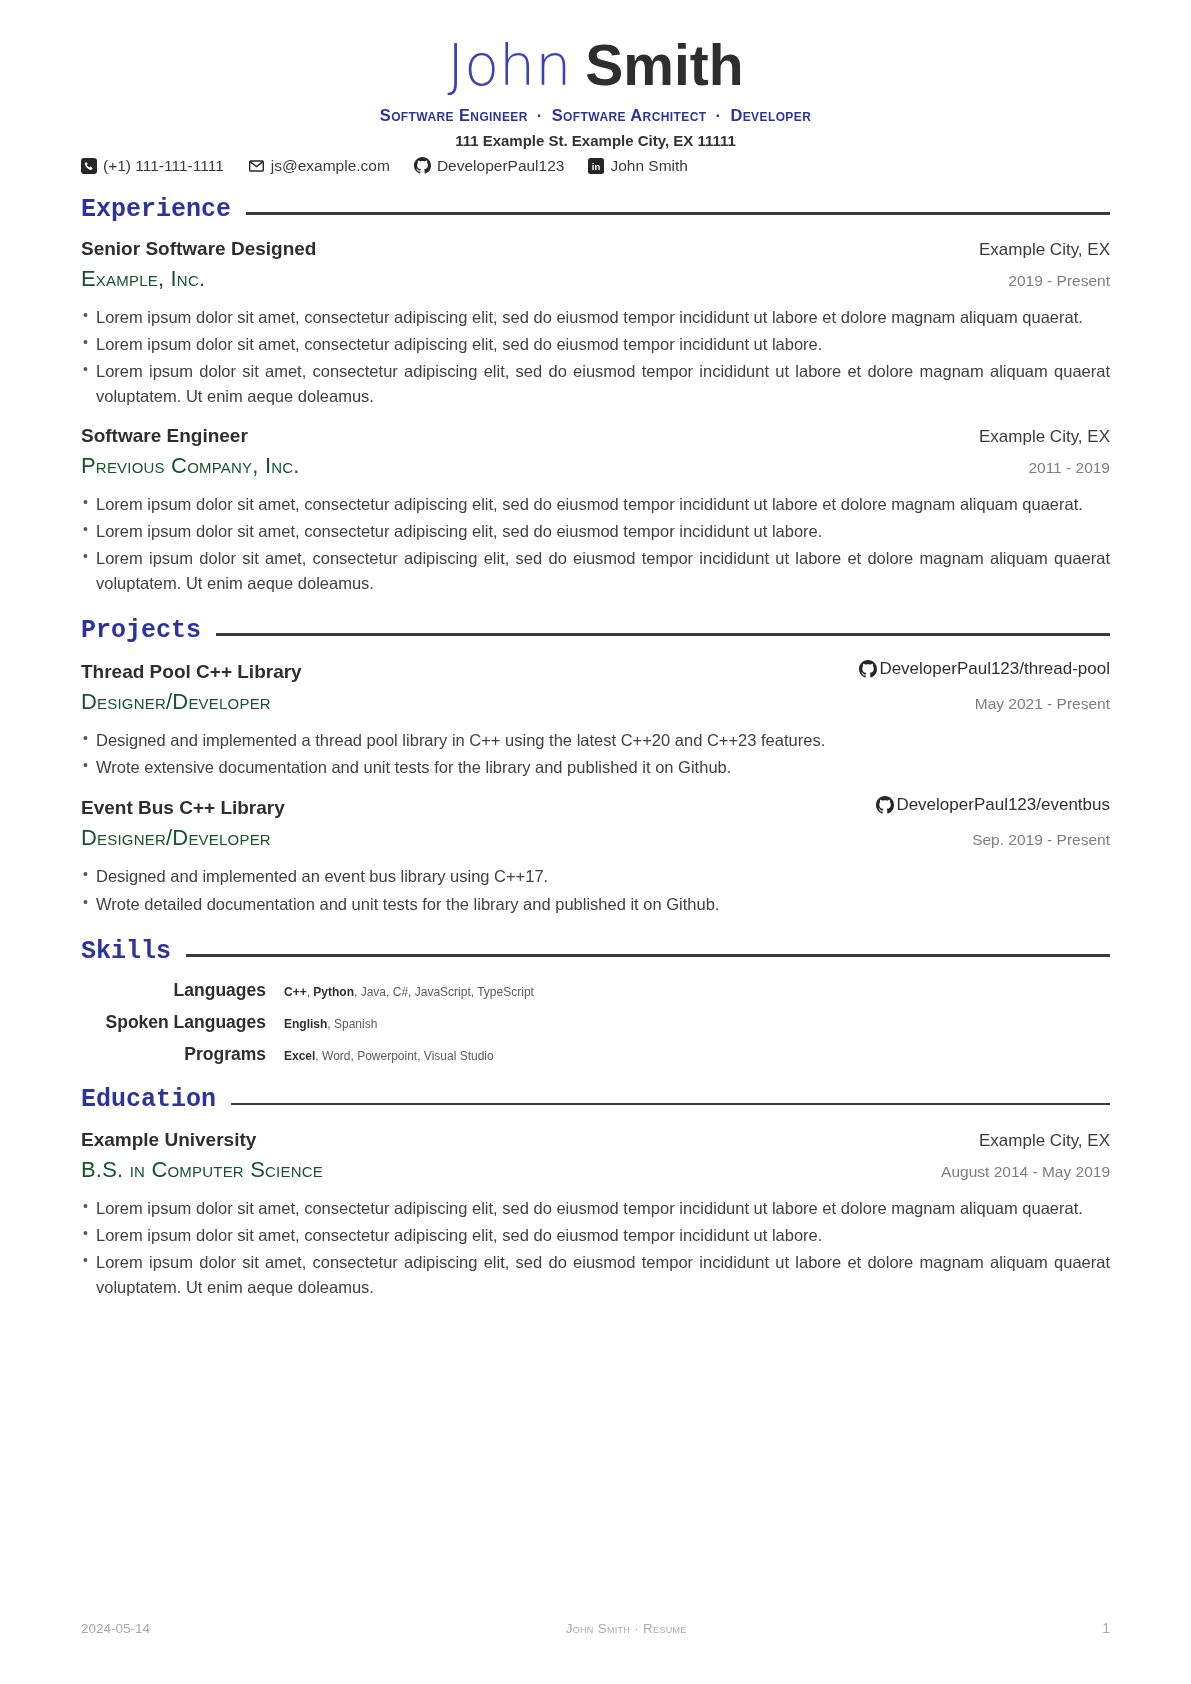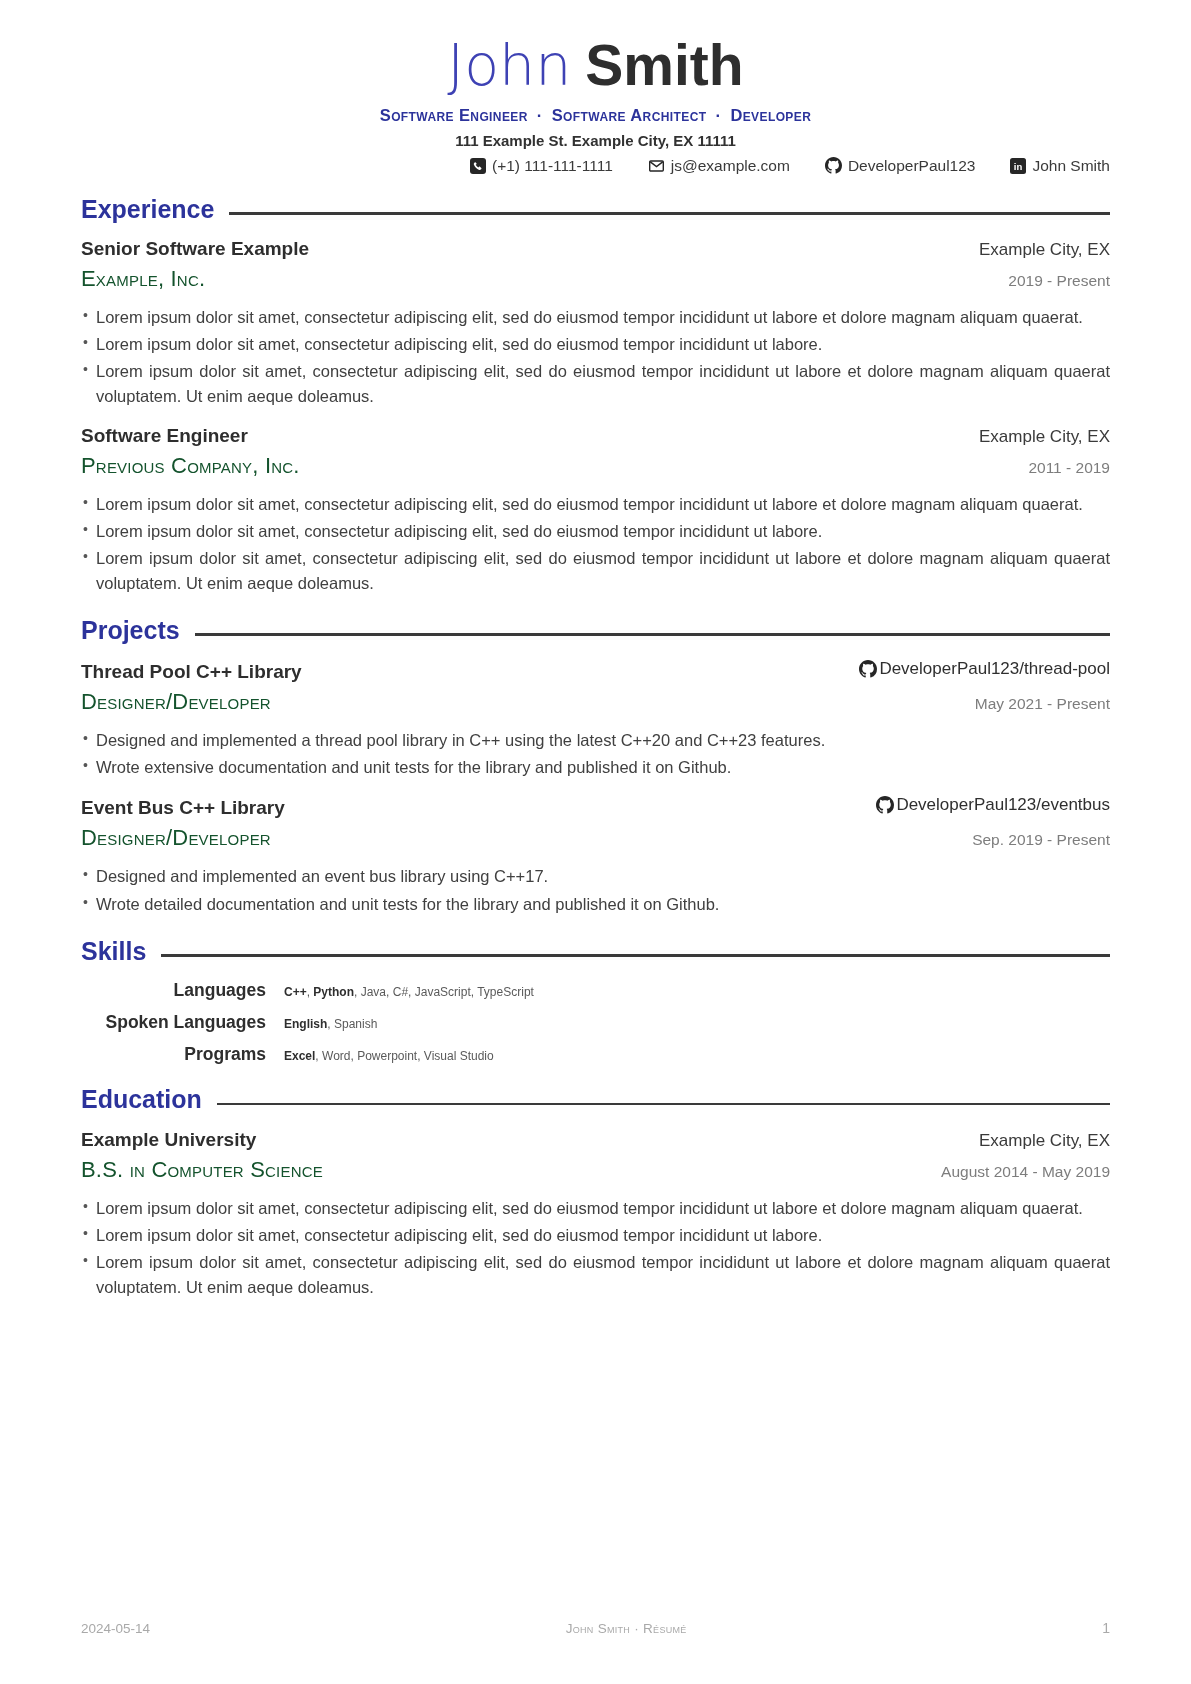--- a/index.html
+++ b/index.html
@@ -17,30 +17,30 @@
   .first-name { color: #3e42b4; font-weight: 200; font-family: "DejaVu Sans", "Liberation Sans", sans-serif; }
   .last-name { color: #2e2e2e; font-weight: 700; margin-left: 14px; }
   .taglines {
     text-align: center; margin-top: 9px;
     color: #2c339b; font-variant: small-caps; font-weight: 600;
     font-size: 16.5px; letter-spacing: 0.4px;
   }
   .tagline-sep { margin: 0 9px; font-weight: 700; }
   .address { text-align: center; margin-top: 7px; font-weight: 700; font-size: 15px; color: #323232; }
   .contact-bar {
-    display: flex; justify-content: flex-end; align-items: center;
-    gap: 35px; margin-top: 8px; font-size: 15.5px; color: #3a3a3a;
+    display: flex; justify-content: flex-start; align-items: center;
+    gap: 24px; margin-top: 8px; font-size: 15.5px; color: #3a3a3a;
   }
   .contact-item { display: flex; align-items: center; gap: 6px; }
   .contact-item svg { display: block; }
 
   
   .section { margin-top: 21px; }
   .section-header { display: flex; align-items: center; }
-  .section-title { color: #2c339b; font-size: 25px; font-weight: 700; line-height: 1.1; }
+  .section-title { color: #2c339b; font-size: 25px; font-weight: 700; line-height: 1.1; font-family: Liberation Mono, monospace; }
   .section-rule { flex: 1; height: 2.6px; background: #3a3a3a; margin-left: 15px; transform: translateY(4px); }
 
   .entry { margin-top: 15px; }
   .entry-row { display: flex; justify-content: space-between; align-items: baseline; }
   .entry-title { font-size: 19px; font-weight: 700; color: #2e2e2e; }
   .entry-location { font-size: 17px; color: #3a3a3a; }
   .entry-row2 { display: flex; justify-content: space-between; align-items: baseline; margin-top: 6px; }
   .entry-org { font-variant: small-caps; font-size: 22px; color: #14532d; font-weight: 500; letter-spacing: 0.2px; }
   .entry-dates { font-size: 15.5px; color: #7d7d7d; }
   .repo-link { display: flex; align-items: center; gap: 2px; font-size: 17px; color: #2f2f2f; }
@@ -117,21 +117,21 @@
   </div>
 
   <div class="section">
     <div class="section-header">
       <span class="section-title">Experience</span>
       <span class="section-rule"></span>
     </div>
 
     <div class="entry">
       <div class="entry-row">
-        <span class="entry-title">Senior Software Example</span>
+        <span class="entry-title">Senior Software Designed</span>
         <span class="entry-location">Example City, EX</span>
       </div>
       <div class="entry-row2">
         <span class="entry-org">Example, Inc.</span>
         <span class="entry-dates">2019 - Present</span>
       </div>
       <ul class="bullets">
         <li>Lorem ipsum dolor sit amet, consectetur adipiscing elit, sed do eiusmod tempor incididunt ut labore et dolore magnam aliquam quaerat.</li>
         <li>Lorem ipsum dolor sit amet, consectetur adipiscing elit, sed do eiusmod tempor incididunt ut labore.</li>
         <li>Lorem ipsum dolor sit amet, consectetur adipiscing elit, sed do eiusmod tempor incididunt ut labore et dolore magnam aliquam quaerat voluptatem. Ut enim aeque doleamus.</li>

